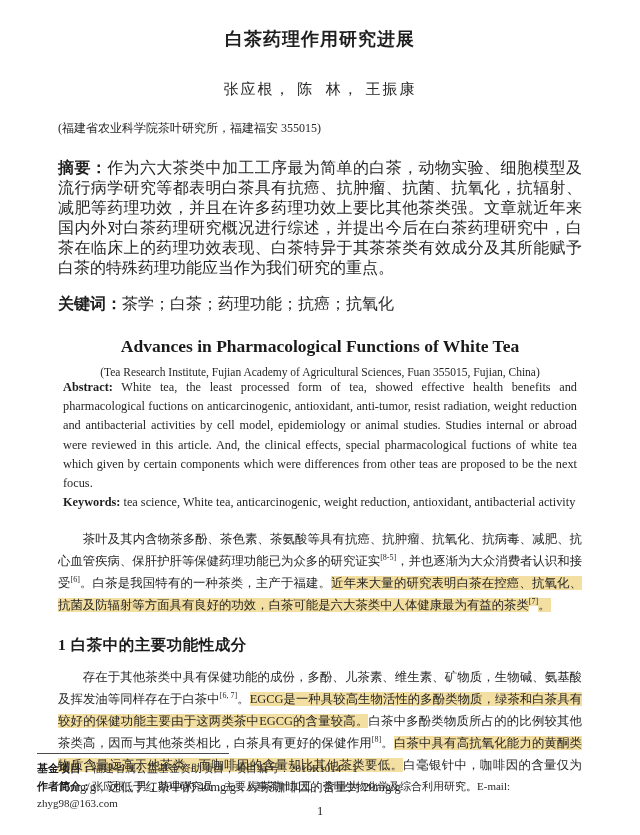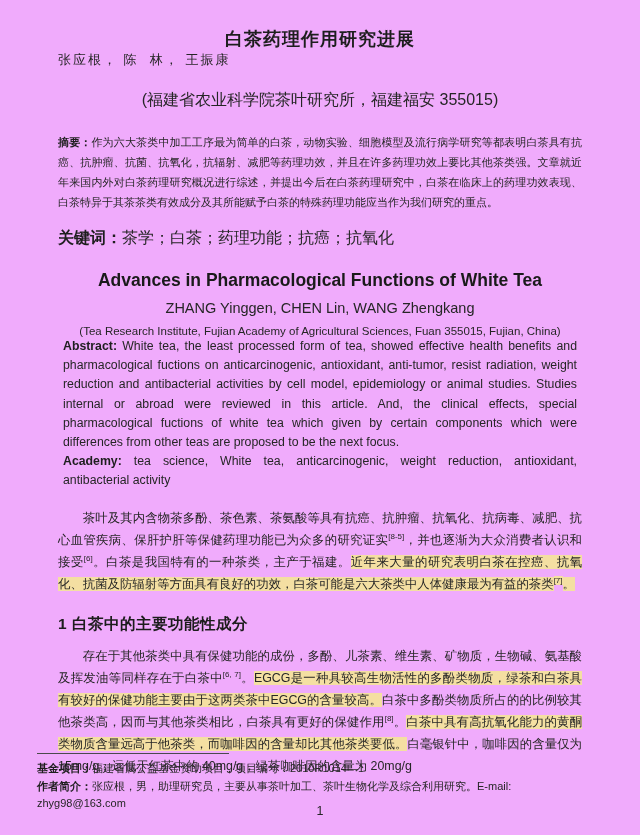--- a/index.html
+++ b/index.html
@@ -1,47 +1,49 @@
 <!DOCTYPE html>
 <html lang="zh"><head>
 <meta charset="utf-8">
 <style>
   html,body{margin:0;padding:0;background:#e8e8e8;}
   .page{
     position:relative;
     width:640px;height:835px;
     margin:0 auto;
-    background:#f0abfc;
+    background:#ffffff;
     color:#262626;
-    font-family:Liberation Sans, sans-serif;
+    font-family:Liberation Serif, serif;
     overflow:hidden;
     box-sizing:border-box;
   }
   .content{padding:0 58px;}
   .zh-title{
     margin-top:27px;
     text-align:center;
     font-size:18px;
     font-weight:bold;
     letter-spacing:1px;
     color:#1e1e1e;
   }
   .zh-authors{
-    font-size:13px;
+    margin-top:29px;
+    text-align:center;
+    font-size:15px;
     letter-spacing:2px;
     white-space:pre;
   }
   .zh-affil{
     margin-top:21px;
-    text-align:center;
-    font-size:16px;
+    text-align:left;
+    font-size:12px;
   }
   .abs-zh{
     margin-top:21px;
-    font-size:11px;
+    font-size:16px;
     line-height:20px;
     text-align:justify;
   }
   .kw-zh{
     margin-top:16px;
     font-size:16px;
     line-height:20px;
   }
   b.lbl{font-weight:bold;color:#1e1e1e;}
   .en-title{
@@ -129,27 +131,26 @@
     <div class="zh-authors">张应根， 陈  林， 王振康</div>
 
     <div class="zh-affil">(福建省农业科学院茶叶研究所，福建福安 355015)</div>
 
     <div class="abs-zh"><b class="lbl">摘要：</b><span>作为六大茶类中加工工序最为简单的白茶，动物实验、细胞模型及流行病学研究等都表明白茶具有抗癌、抗肿瘤、抗菌、抗氧化，抗辐射、减肥等药理功效，并且在许多药理功效上要比其他茶类强。文章就近年来国内外对白茶药理研究概况进行综述，并提出今后在白茶药理研究中，白茶在临床上的药理功效表现、白茶特异于其茶茶类有效成分及其所能赋予白茶的特殊药理功能应当作为我们研究的重点。</span></div>
 
     <div class="kw-zh"><b class="lbl">关键词：</b><span>茶学；白茶；药理功能；抗癌；抗氧化</span></div>
 
     <div class="en-title">Advances in Pharmacological Functions of White Tea</div>
 
-    <div class="en-authors">ZHANG Yinggen, CHEN Lin, WANG Zhengkang</div>
 
     <div class="en-affil">(Tea Research Institute, Fujian Academy of Agricultural Sciences, Fuan 355015, Fujian, China)</div>
 
     <div class="abs-en"><b class="lbl">Abstract:</b><span> White tea, the least processed form of tea, showed effective health benefits and pharmacological fuctions on anticarcinogenic, antioxidant, anti-tumor, resist radiation, weight reduction and antibacterial activities by cell model, epidemiology or animal studies. Studies internal or abroad were reviewed in this article. And, the clinical effects, special pharmacological fuctions of white tea which given by certain components which were differences from other teas are proposed to be the next focus.</span></div>
 
-    <div class="kw-en"><b class="lbl">Academy:</b><span> tea science, White tea, anticarcinogenic, weight reduction, antioxidant, antibacterial activity</span></div>
+    <div class="kw-en"><b class="lbl">Keywords:</b><span> tea science, White tea, anticarcinogenic, weight reduction, antioxidant, antibacterial activity</span></div>
 
     <div class="para intro-para"><span>茶叶及其内含物茶多酚、茶色素、茶氨酸等具有抗癌、抗肿瘤、抗氧化、抗病毒、减肥、抗心血管疾病、保肝护肝等保健药理功能已为众多的研究证实</span><sup>[8-5]</sup><span>，并也逐渐为大众消费者认识和接受</span><sup>[6]</sup><span>。白茶是我国特有的一种茶类，主产于福建。</span><span class="hl">近年来大量的研究表明白茶在控癌、抗氧化、抗菌及防辐射等方面具有良好的功效，白茶可能是六大茶类中人体健康最为有益的茶类</span><sup class="hl">[7]</sup><span class="hl">。</span></div>
 
     <div class="sec-heading">1  白茶中的主要功能性成分</div>
 
     <div class="para sec1-para"><span>存在于其他茶类中具有保健功能的成份，多酚、儿茶素、维生素、矿物质，生物碱、氨基酸及挥发油等同样存在于白茶中</span><sup>[6, 7]</sup><span>。</span><span class="hl">EGCG是一种具较高生物活性的多酚类物质，绿茶和白茶具有较好的保健功能主要由于这两类茶中EGCG的含量较高。</span><span>白茶中多酚类物质所占的的比例较其他茶类高，因而与其他茶类相比，白茶具有更好的保健作用</span><sup>[8]</sup><span>。</span><span class="hl">白茶中具有高抗氧化能力的黄酮类物质含量远高于他茶类，而咖啡因的含量却比其他茶类要低。</span><span>白毫银针中，咖啡因的含量仅为 15mg/g，远低于红茶中的 40mg/g，绿茶咖啡因的含量为 20mg/g</span></div>
 
   </div>
 
   <div class="footnotes">

